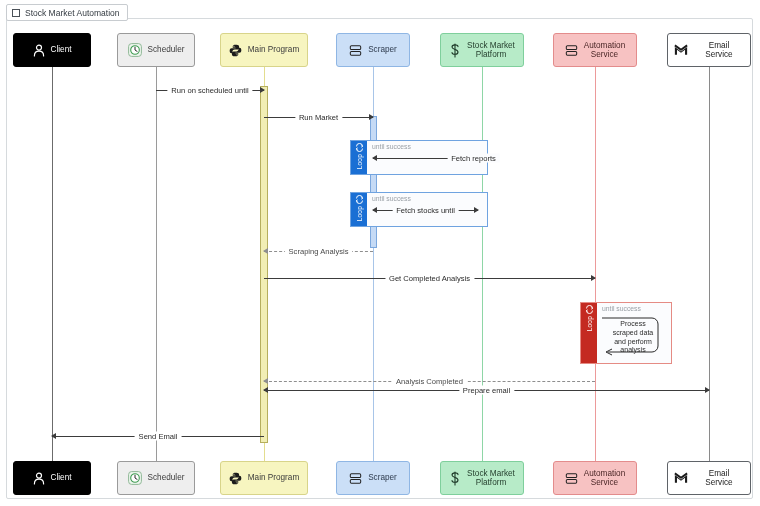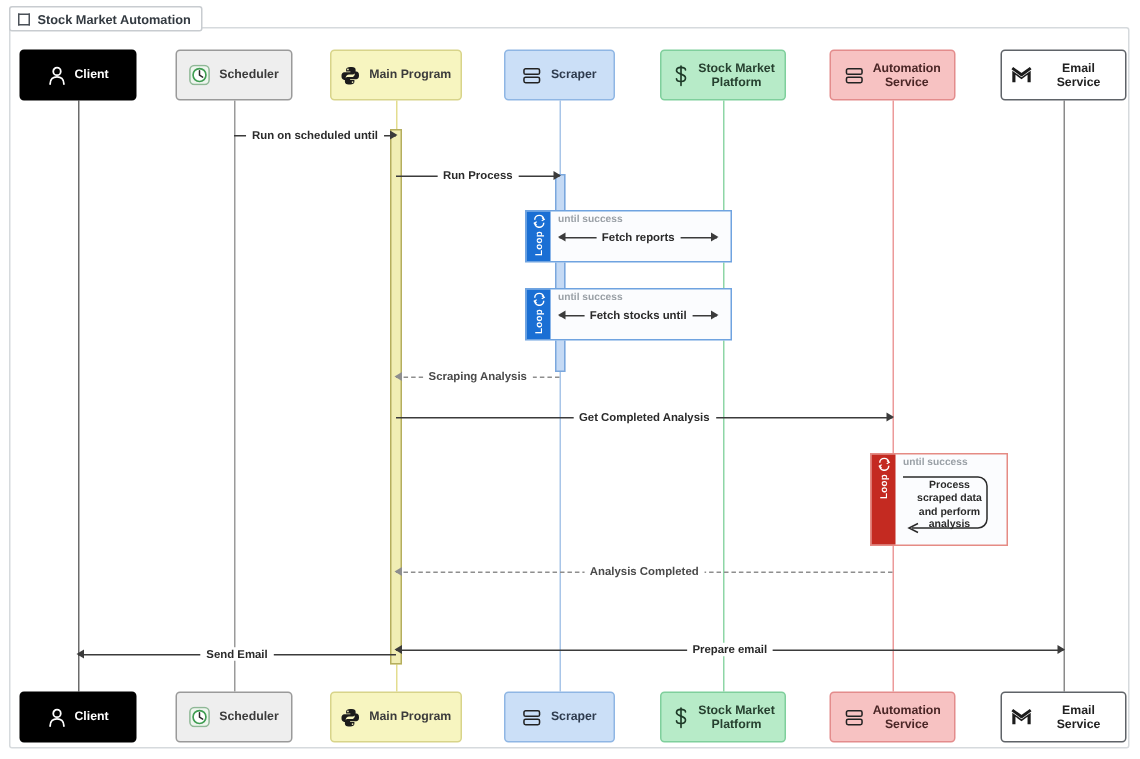--- a/index.html
+++ b/index.html
@@ -7,21 +7,20 @@
     padding: 0;
     background: #ffffff;
     font-family: "Liberation Sans", sans-serif;
   }
   #canvas {
     position: relative;
     width: 760px;
     height: 506px;
     background: #ffffff;
     overflow: hidden;
-    font-weight: bold;
   }
 
   
   #title-tab {
     position: absolute;
     left: 6px;
     top: 4px;
     height: 15px;
     padding: 0 7px 0 5px;
     display: flex;
@@ -218,38 +217,38 @@
     </div>
   <div id="messages-layer">
       <div class="msg" style="left: 156px; width: 108px; top: 84px;">
         <div class="line"></div>
         <div class="arrowhead right"></div>
         <div class="mlabel">Run on scheduled until</div>
       </div>
       <div class="msg" style="left: 264px; width: 109px; top: 111px;">
         <div class="line"></div>
         <div class="arrowhead right"></div>
-        <div class="mlabel">Run Process</div>
+        <div class="mlabel">Run Market</div>
       </div>
       <div class="msg dashed" style="left: 264px; width: 109px; top: 245px;">
         <div class="line"></div>
         <div class="arrowhead left"></div>
         <div class="mlabel">Scraping Analysis</div>
       </div>
       <div class="msg" style="left: 264px; width: 331px; top: 272px;">
         <div class="line"></div>
         <div class="arrowhead right"></div>
         <div class="mlabel">Get Completed Analysis</div>
       </div>
       <div class="msg dashed" style="left: 264px; width: 331px; top: 375px;">
         <div class="line"></div>
         <div class="arrowhead left"></div>
         <div class="mlabel">Analysis Completed</div>
       </div>
-      <div class="msg" style="left: 264px; width: 445px; top: 427px;">
+      <div class="msg" style="left: 264px; width: 445px; top: 384px;">
         <div class="line"></div>
         <div class="arrowhead left"></div>
         <div class="arrowhead right"></div>
         <div class="mlabel">Prepare email</div>
       </div>
       <div class="msg" style="left: 52px; width: 212px; top: 430px;">
         <div class="line"></div>
         <div class="arrowhead left"></div>
         <div class="mlabel">Send Email</div>
       </div>
@@ -264,21 +263,21 @@
             <path d="M3.6 9.4 L1.6 7.6 L3.8 6.4" fill="none" stroke="#fff" stroke-width="1.1"></path>
           </svg>
           <span class="loop-word">Loop</span>
         </div>
         <div class="cond">until success</div>
       </div>
       <div class="msg" style="left: 373px; width: 105px; top: 152px; z-index: 14;">
         <div class="line"></div>
         <div class="arrowhead left"></div>
         <div class="arrowhead right"></div>
-        <div class="mlabel" style="background: rgb(251, 252, 254);">Fetch reports</div>
+        <div class="mlabel" style="background: rgb(251, 252, 254); margin-left: 48px;">Fetch reports</div>
       </div>
       <div class="loop-frag" style="left: 350px; top: 192px; width: 138px; height: 35px; border: 1px solid rgb(111, 163, 224);">
         <div class="loop-tab" style="background: rgb(26, 111, 212);">
           <svg width="9" height="9" viewBox="0 0 12 12">
             <path d="M2 4.6 A4 4 0 0 1 10 4.6" fill="none" stroke="#fff" stroke-width="1.3"></path>
             <path d="M10 7.4 A4 4 0 0 1 2 7.4" fill="none" stroke="#fff" stroke-width="1.3"></path>
             <path d="M8.4 2.6 L10.4 4.4 L8.2 5.6" fill="none" stroke="#fff" stroke-width="1.1"></path>
             <path d="M3.6 9.4 L1.6 7.6 L3.8 6.4" fill="none" stroke="#fff" stroke-width="1.1"></path>
           </svg>
           <span class="loop-word">Loop</span>

